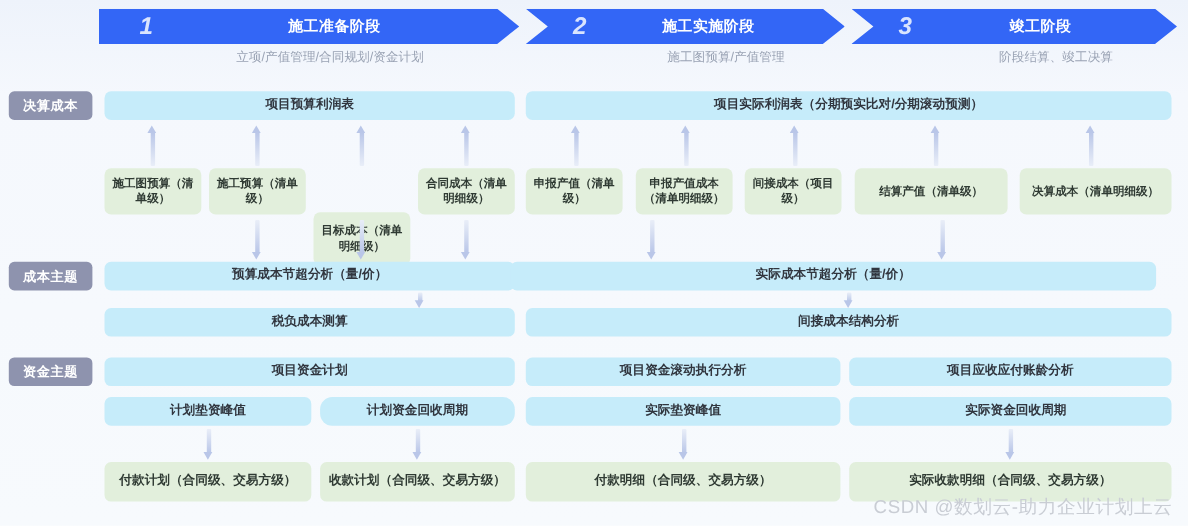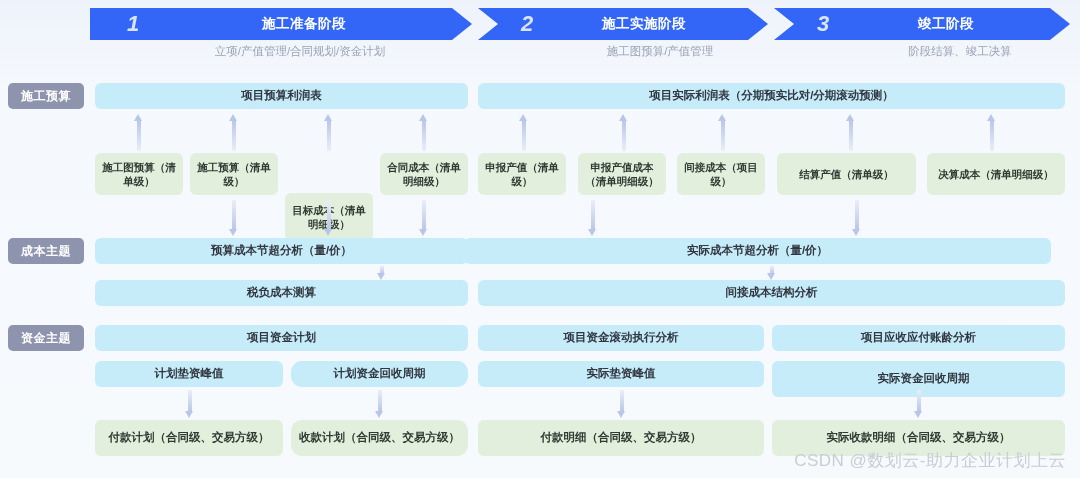--- a/index.html
+++ b/index.html
@@ -177,21 +177,21 @@
     <span class="phase-title">竣工阶段</span>
   </div>
 </div>
 
 <div class="sublabels">
   <div class="sublabel sub-1">立项/产值管理/合同规划/资金计划</div>
   <div class="sublabel sub-2">施工图预算/产值管理</div>
   <div class="sublabel sub-3">阶段结算、竣工决算</div>
 </div>
 
-<div class="theme-label theme-profit">施工预算</div>
+<div class="theme-label theme-profit">决算成本</div>
 <div class="theme-label theme-cost">成本主题</div>
 <div class="theme-label theme-fund">资金主题</div>
 
 <div class="box blue" style="left:95px; top:83px; width:373px; height:26px;">项目预算利润表</div>
 <div class="box blue" style="left:478px; top:83px; width:587px; height:26px;">项目实际利润表（分期预实比对/分期滚动预测）</div>
 
 <div class="arrow up" style="left:134px; top:114px; height:37px;">
     <span class="head"></span>
     <span class="stem"></span>
   </div>
@@ -274,37 +274,37 @@
 <div class="box blue" style="left:95px; top:280px; width:373px; height:26px;">税负成本测算</div>
 <div class="box blue" style="left:478px; top:280px; width:587px; height:26px;">间接成本结构分析</div>
 
 <div class="box blue" style="left:95px;  top:325px; width:373px; height:26px;">项目资金计划</div>
 <div class="box blue" style="left:478px; top:325px; width:286px; height:26px;">项目资金滚动执行分析</div>
 <div class="box blue" style="left:772px; top:325px; width:293px; height:26px;">项目应收应付账龄分析</div>
 
 <div class="box blue" style="left:95px;  top:361px; width:188px; height:26px;font-family:Liberation Serif, serif;">计划垫资峰值</div>
 <div class="box blue" style="left:291px; top:361px; width:177px; height:26px;border-radius:11px;">计划资金回收周期</div>
 <div class="box blue" style="left:478px; top:361px; width:286px; height:26px;">实际垫资峰值</div>
-<div class="box blue" style="left:772px; top:361px; width:293px; height:36px;padding-left:16px;">实际资金回收周期</div>
+<div class="box blue" style="left:772px; top:361px; width:293px; height:26px;padding-left:16px;">实际资金回收周期</div>
 
 <div class="arrow down" style="left:185px; top:390px; height:28px;">
     <span class="stem"></span>
     <span class="head"></span>
   </div>
 <div class="arrow down" style="left:375px; top:390px; height:28px;">
     <span class="stem"></span>
     <span class="head"></span>
   </div>
 <div class="arrow down" style="left:617px; top:390px; height:28px;">
     <span class="stem"></span>
     <span class="head"></span>
   </div>
 <div class="arrow down" style="left:914px; top:390px; height:28px;">
     <span class="stem"></span>
     <span class="head"></span>
   </div>
 
 <div class="box green" style="left:95px;  top:420px; width:188px; height:36px;">付款计划（合同级、交易方级）</div>
-<div class="box green" style="left:291px; top:420px; width:177px; height:36px;border-radius:11px;">收款计划（合同级、交易方级）</div>
+<div class="box green" style="left:291px; top:420px; width:177px; height:36px;">收款计划（合同级、交易方级）</div>
 <div class="box green" style="left:478px; top:420px; width:286px; height:36px;">付款明细（合同级、交易方级）</div>
 <div class="box green" style="left:772px; top:420px; width:293px; height:36px;">实际收款明细（合同级、交易方级）</div>
 
 <div class="watermark">CSDN @数划云-助力企业计划上云</div>
 
 </body></html>

